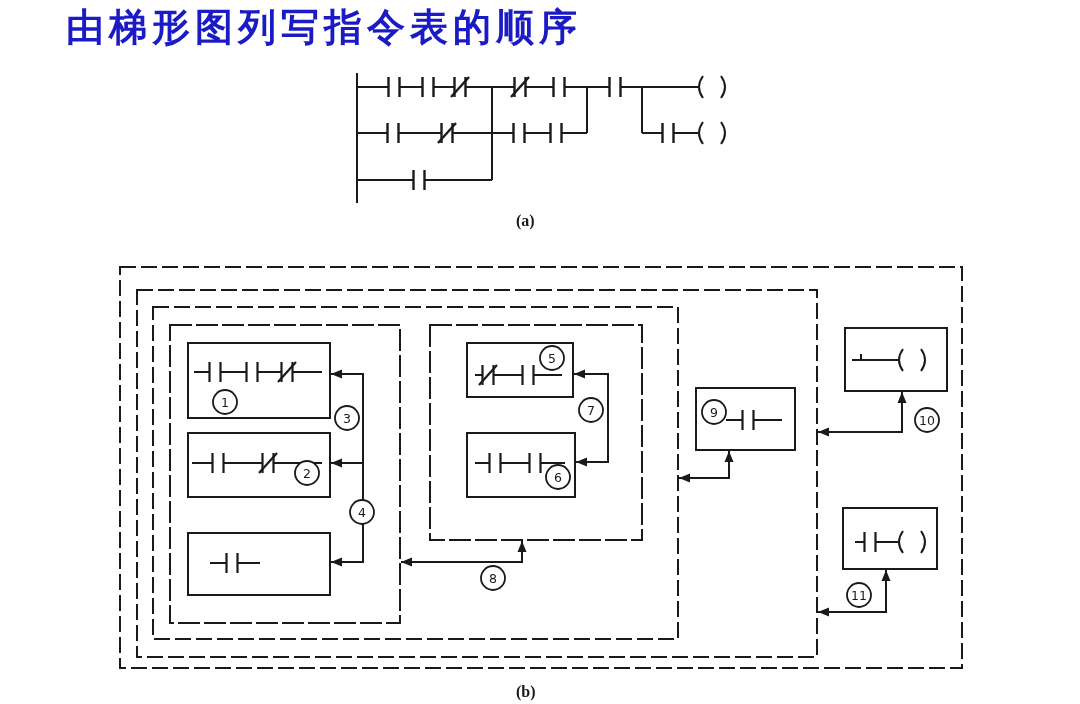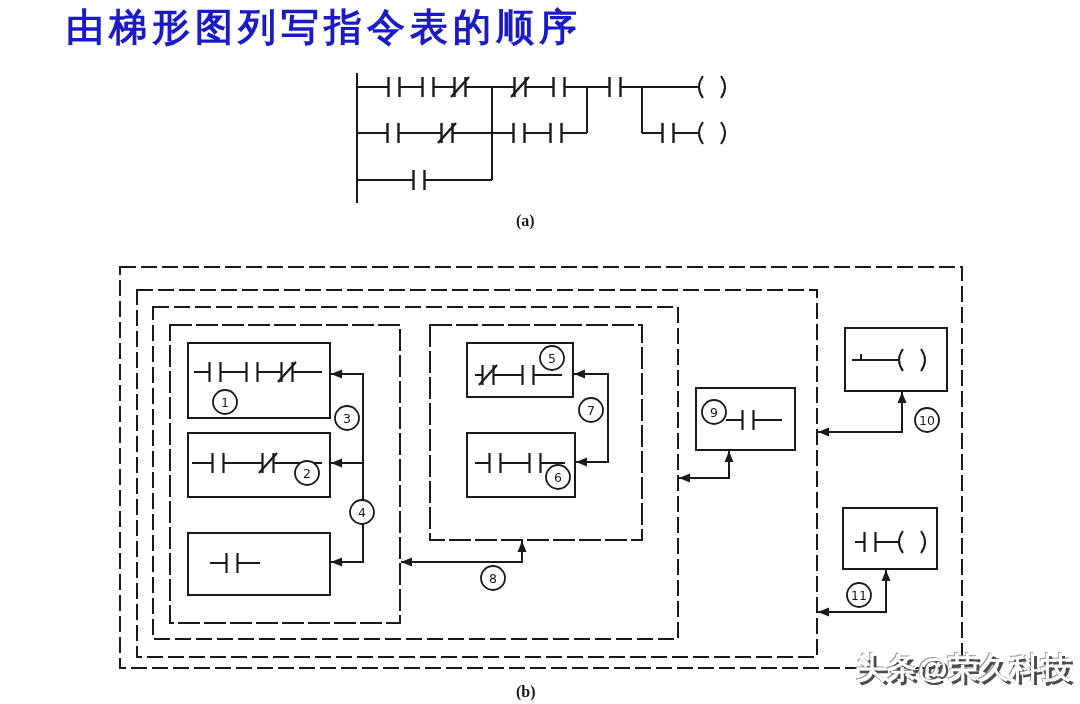--- a/index.html
+++ b/index.html
@@ -187,15 +187,14 @@
         <text class="ctext" x="817" y="164.5">10</text>
       </g>
       <g>
         <circle class="circ" cx="749" cy="335" r="12"></circle>
         <text class="ctext" x="749" y="339.5">11</text>
       </g>
     </g>
   </svg>
   <div class="fig-label b">(b)</div>
 
-  <div class="watermark">头条@荣久科技</div>
 
 </div>
 
 </body></html>

